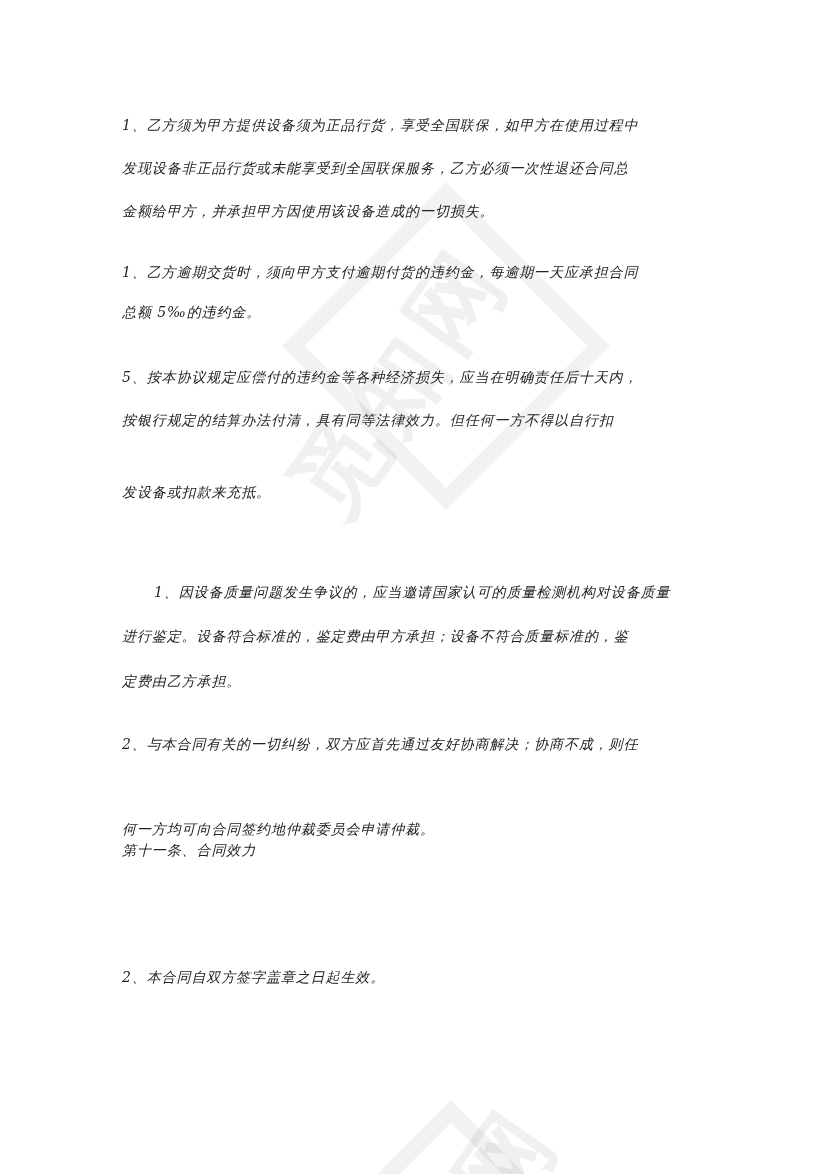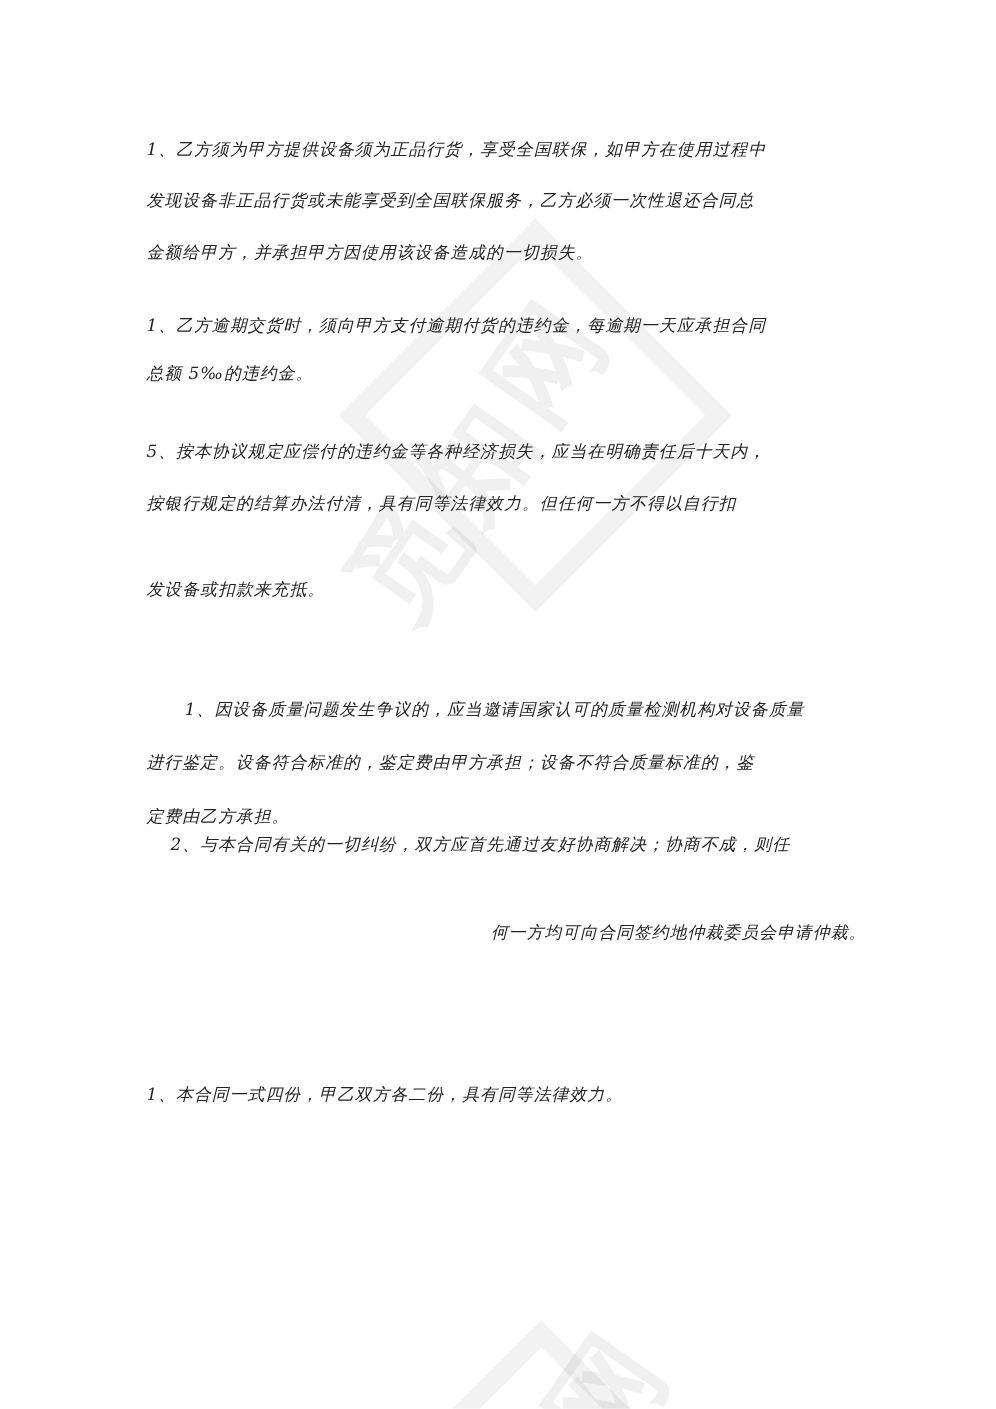--- a/index.html
+++ b/index.html
@@ -79,21 +79,22 @@
   </div>
 
 
   <div>
     <div class="line" style="top:580px;margin-left:32px;">1、因设备质量问题发生争议的，应当邀请国家认可的质量检测机构对设备质量</div>
     <div class="line" style="top:624px;">进行鉴定。设备符合标准的，鉴定费由甲方承担；设备不符合质量标准的，鉴</div>
     <div class="line" style="top:669px;">定费由乙方承担。</div>
   </div>
 
   <div>
-    <div class="line" style="top:692px;margin-left:20px;">2、与本合同有关的一切纠纷，双方应首先通过友好协商解决；协商不成，则任</div>
-    <div class="line" style="top:766px;text-align:right;">何一方均可向合同签约地仲裁委员会申请仲裁。</div>
+    <div class="line" style="top:732px;">2、与本合同有关的一切纠纷，双方应首先通过友好协商解决；协商不成，则任</div>
+    <div class="line" style="top:817px;">何一方均可向合同签约地仲裁委员会申请仲裁。</div>
   </div>
 
+  <div class="line" style="top:838px;">第十一条、合同效力</div>
 
-  <div class="line" style="top:901px;">1、本合同一式四份，甲乙双方各二份，具有同等法律效力。</div>
 
+  <div class="line" style="top:965px;">2、本合同自双方签字盖章之日起生效。</div>
 
 </div>
 
 </body></html>

